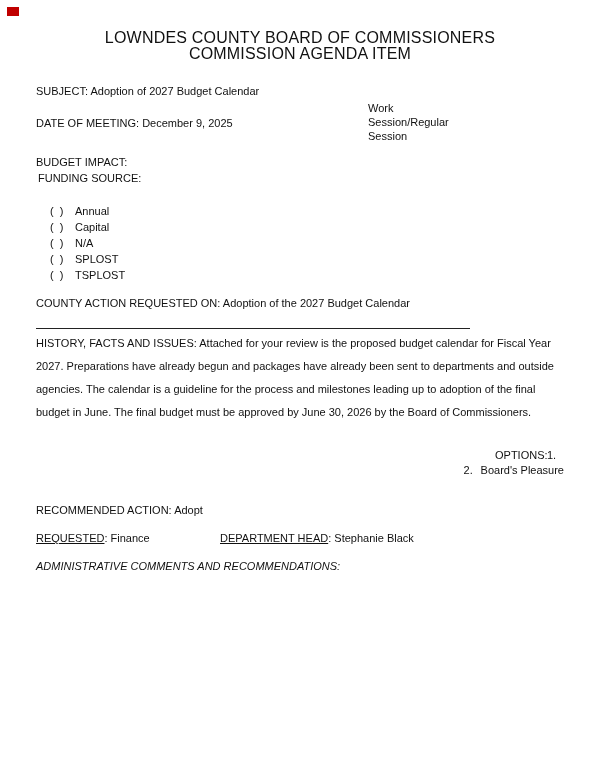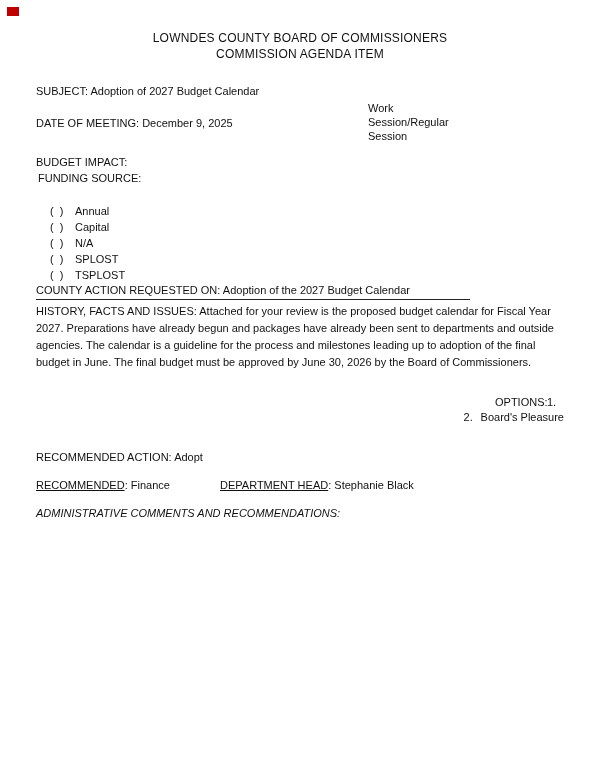--- a/index.html
+++ b/index.html
@@ -15,43 +15,43 @@
     position:absolute;top:7px;left:7px;
     width:12px;height:9px;
   }
   .page{
     padding:30px 36px 0 36px;
     font-size:11px;
     line-height:15px;
   }
   .doc-title{
     text-align:center;
-    font-size:12px;
+    font-size:16px;
     line-height:16px;
     letter-spacing:.2px;
   }
   .meta-wrap{position:relative;margin-top:22px;padding-bottom:12px;}
   .session-block{
     position:absolute;left:332px;top:17px;width:100px;
     line-height:14px;
   }
   .date-line{margin-top:17px;}
   .budget-impact{margin-top:12px;}
   .funding-source{margin-top:1px;padding-left:2px;}
   .funding-list{margin-top:17px;}
   .funding-option{padding-left:14px;line-height:16px;}
   .funding-option .glyph{display:inline-block;min-width:16px;white-space:pre;}
   .funding-option .flabel{margin-left:9px;}
   .county-action{
-    margin-top:0;
+    margin-top:13px;
     width:434px;
     border-bottom:1px solid #222222;
-    padding-bottom:1px;
+    padding-bottom:17px;
   }
-  .history{margin-top:3px;line-height:17px;}
+  .history{margin-top:3px;line-height:23px;}
   .options-section{margin-top:24px;}
   .opt-row{display:flex;line-height:15px;justify-content:flex-end;}
   .opt-label{width:52px;flex:0 0 52px;}
   .opt-num{width:17px;flex:0 0 17px;}
   .recommended{margin-top:25px;}
   .dept-row{margin-top:13px;display:flex;}
   .dept-left{width:184px;flex:0 0 184px;}
   .ul{text-decoration:underline;}
   .admin{margin-top:13px;font-style:italic;}
 </style>
@@ -122,21 +122,21 @@
     </div>
   </div>
 
   <div class="recommended">
     <span>RECOMMENDED ACTION:</span>
     <span>Adopt</span>
   </div>
 
   <div class="dept-row">
     <div class="dept-left">
-      <span class="ul">RECOMMENDED</span><span>:</span>
+      <span class="ul">REQUESTED</span><span>:</span>
       <span>Finance</span>
     </div>
     <div>
       <span class="ul">DEPARTMENT HEAD</span><span>:</span>
       <span>Stephanie Black</span>
     </div>
   </div>
 
   <div class="admin">ADMINISTRATIVE COMMENTS AND RECOMMENDATIONS:</div>
 

